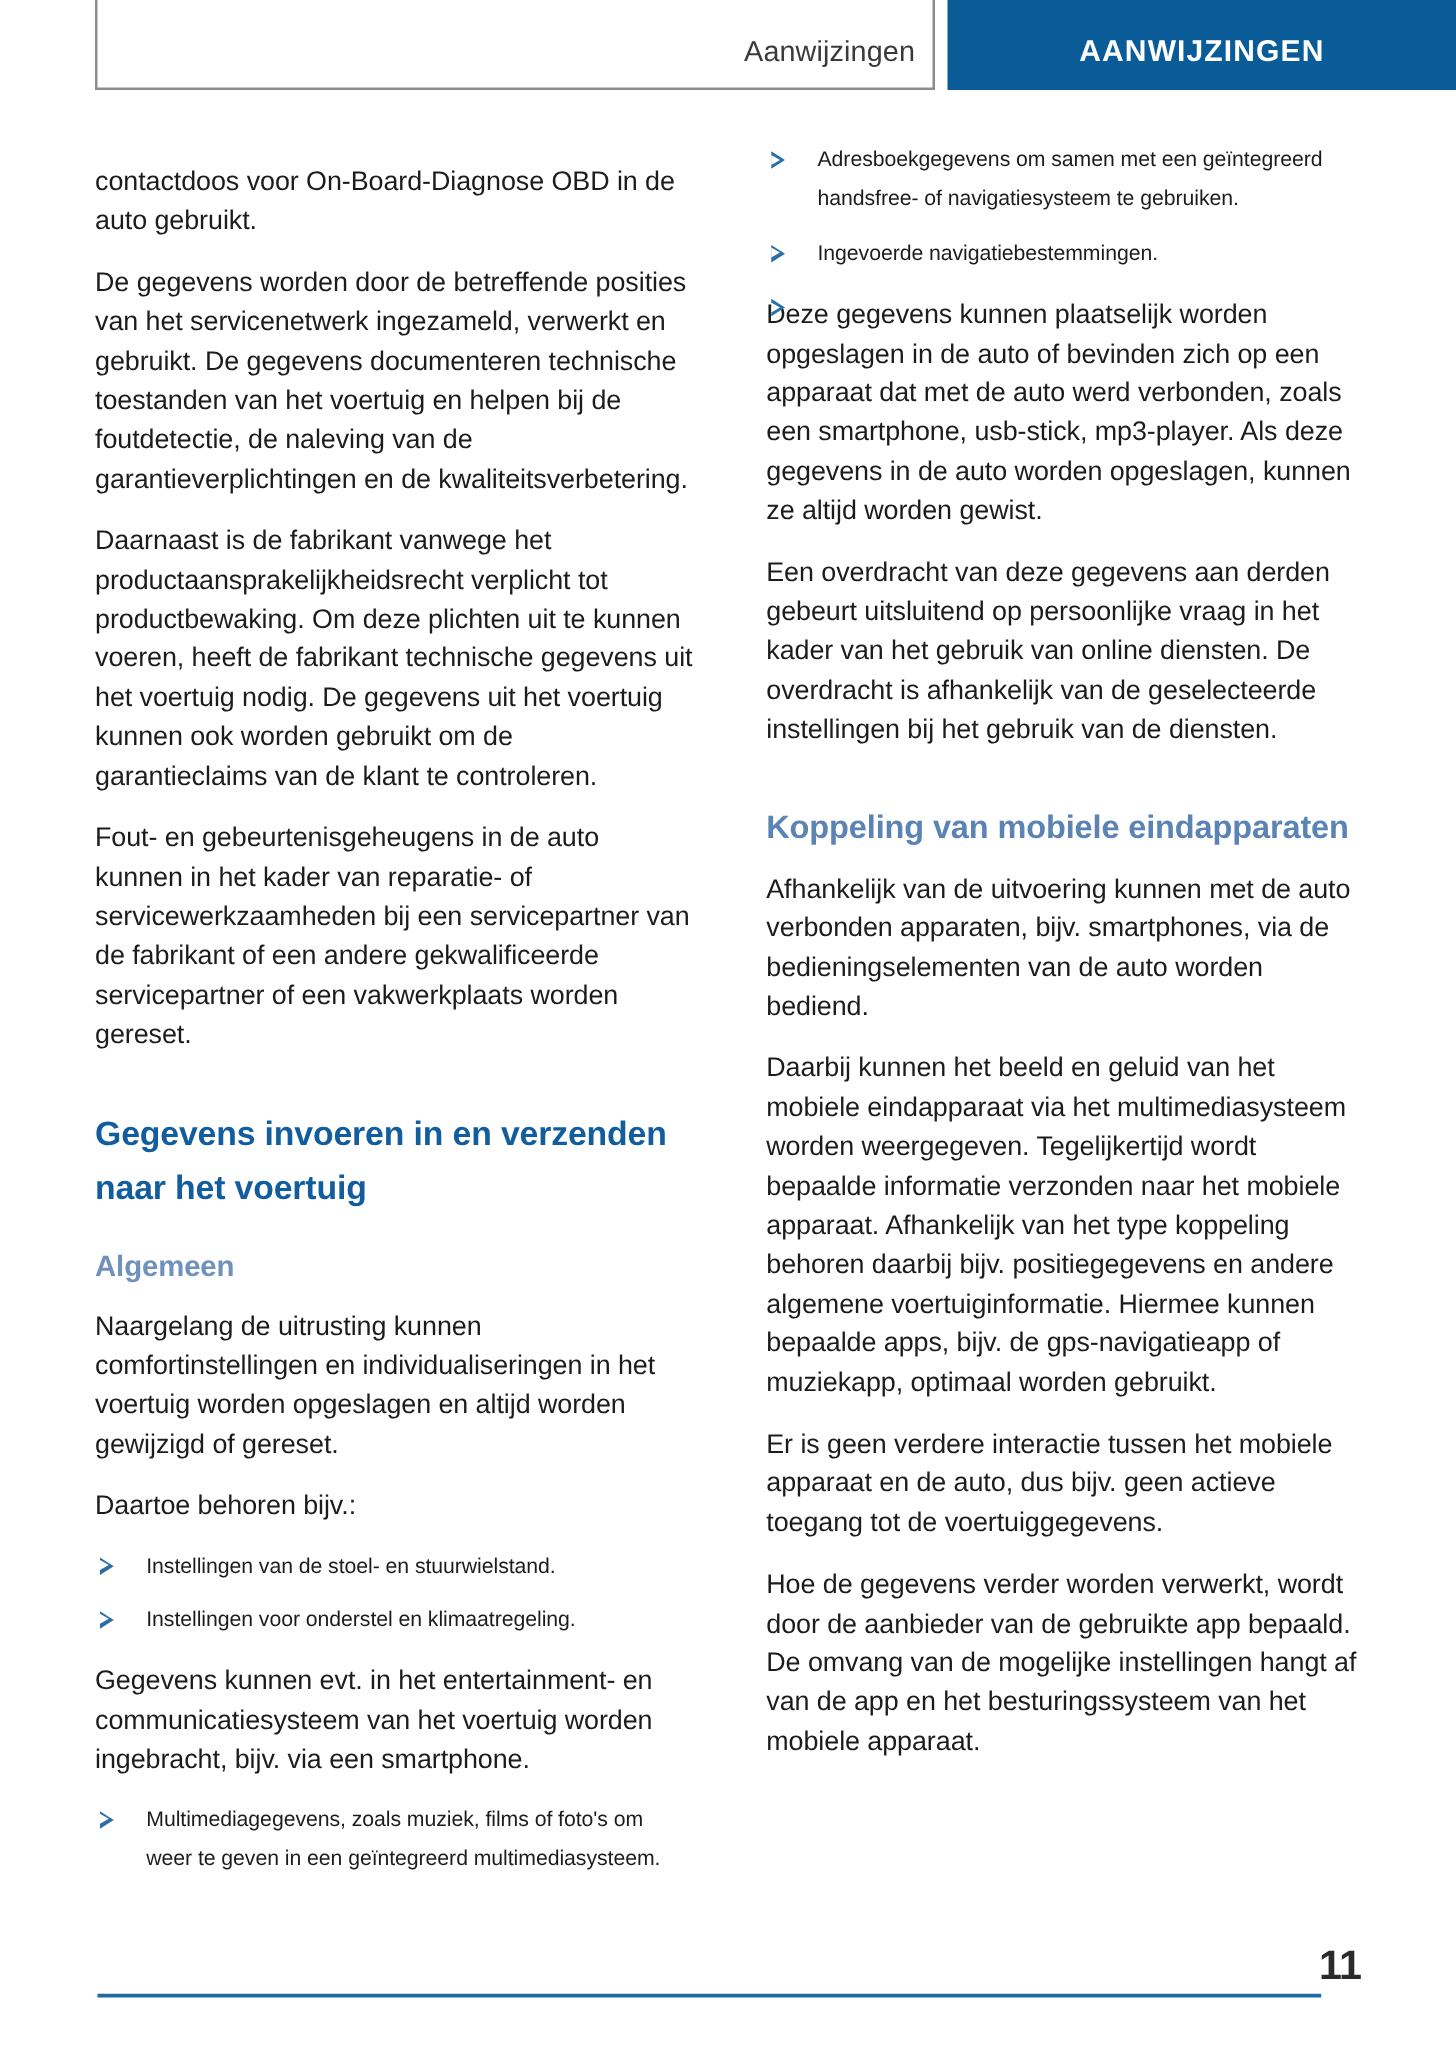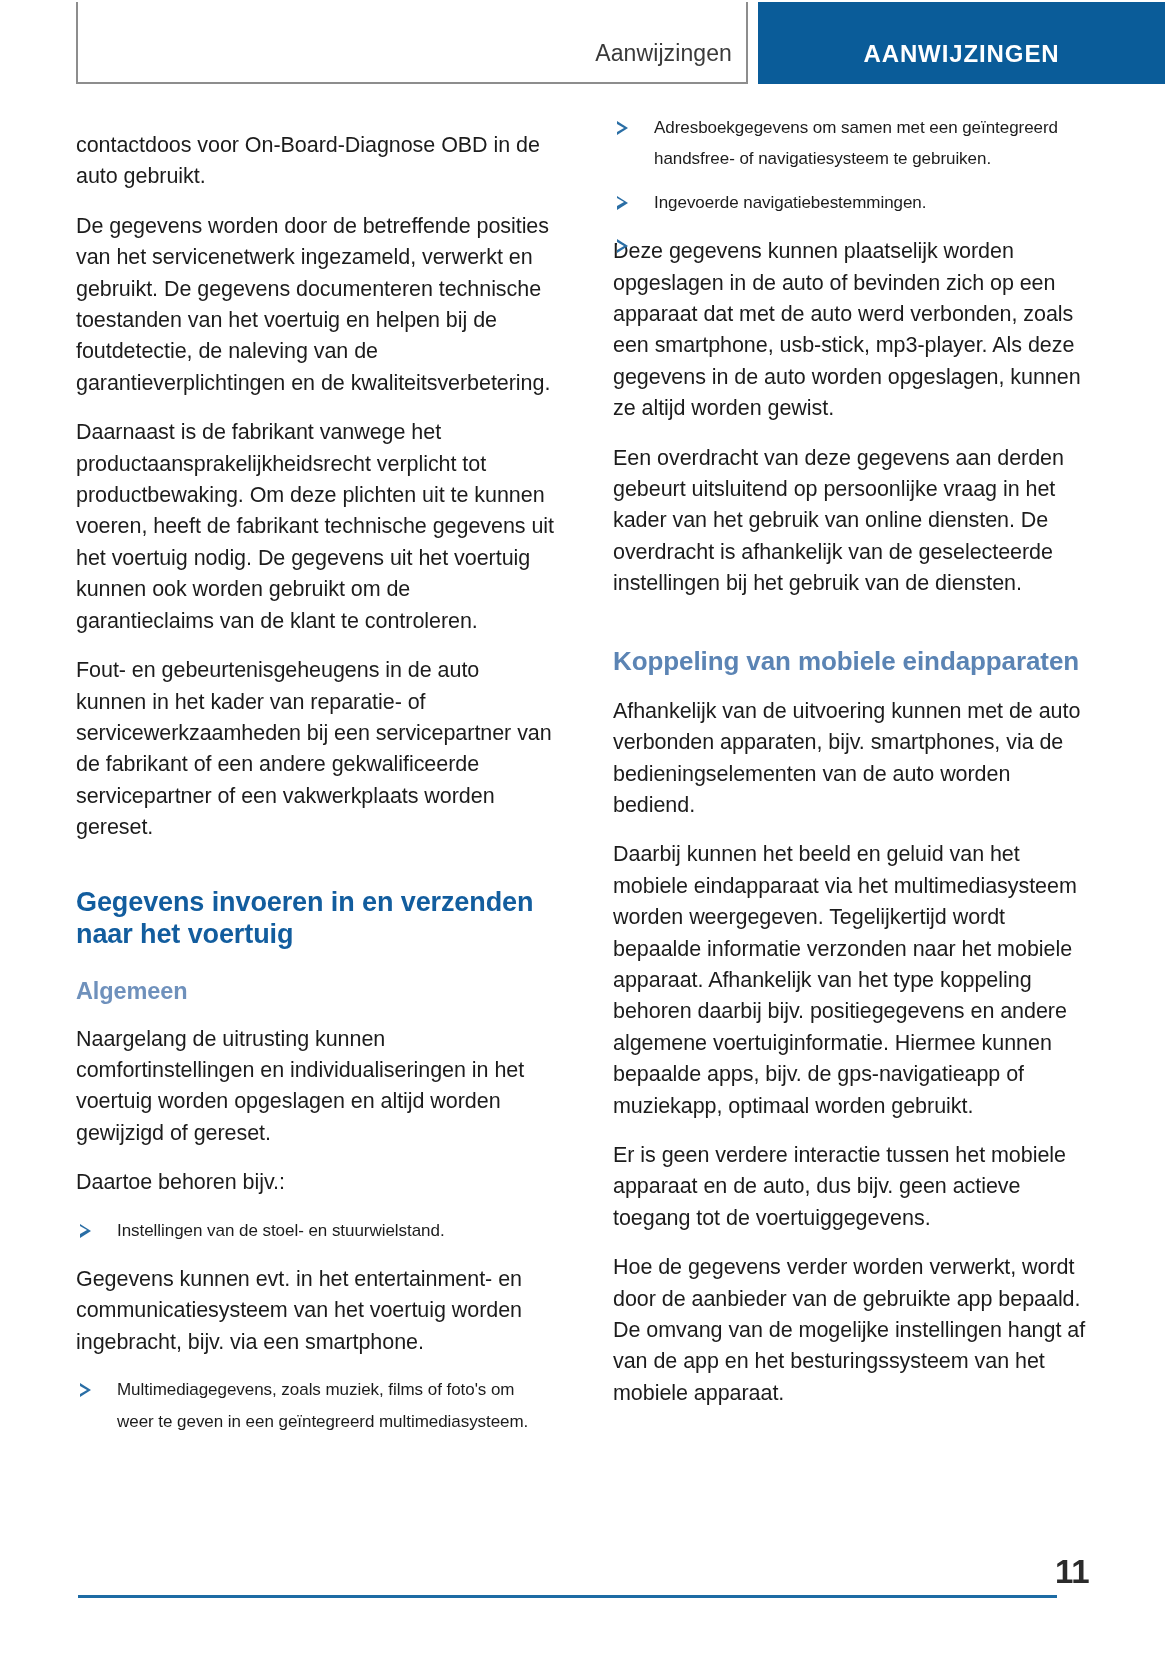--- a/index.html
+++ b/index.html
@@ -13,21 +13,21 @@
     height: 1653px;
     position: relative;
     font-family: "Liberation Sans", "DejaVu Sans", sans-serif;
     color: #1c1c1c;
     overflow: hidden;
   }
 
   
   .page-header {
     position: absolute;
-    top: 12px;
+    top: 0;
     left: 0;
     width: 989px;
     height: 78px;
   }
   .header-tab-box {
     position: absolute;
     left: 76px;
     top: -10px;
     width: 672px;
     height: 82px;
@@ -88,21 +88,21 @@
     line-height: 31.4px;
     color: #1c1c1c;
     letter-spacing: -0.05px;
   }
   p.body-text:last-child { margin-bottom: 0; }
 
   
   h2.section-heading {
     margin: 42px 0 26px 0;
     font-size: 27px;
-    line-height: 32px;
+    line-height: 43px;
     font-weight: bold;
     color: #125d9e;
     letter-spacing: -0.1px;
   }
 
   h3.sub-heading {
     margin: 0 0 12px 0;
     font-size: 23.5px;
     line-height: 30px;
     font-weight: bold;
@@ -206,20 +206,24 @@
     <h3 class="sub-heading">Algemeen</h3>
 
     <p class="body-text">Naargelang de uitrusting kunnen comfortinstellingen en individualiseringen in het voertuig worden opgeslagen en altijd worden gewijzigd of gereset.</p>
     <p class="body-text">Daartoe behoren bijv.:</p>
 
     <ul class="bullet-list">
       <li>
         <span class="bullet-marker"></span>
         <span>Instellingen van de stoel- en stuurwielstand.</span>
       </li>
+      <li>
+        <span class="bullet-marker"></span>
+        <span>Instellingen voor onderstel en klimaatregeling.</span>
+      </li>
     </ul>
 
     <p class="body-text">Gegevens kunnen evt. in het entertainment- en communicatiesysteem van het voertuig worden ingebracht, bijv. via een smartphone.</p>
 
     <ul class="bullet-list">
       <li>
         <span class="bullet-marker"></span>
         <span>Multimediagegevens, zoals muziek, films of foto's om weer te geven in een geïntegreerd multimediasysteem.</span>
       </li>
     </ul>

